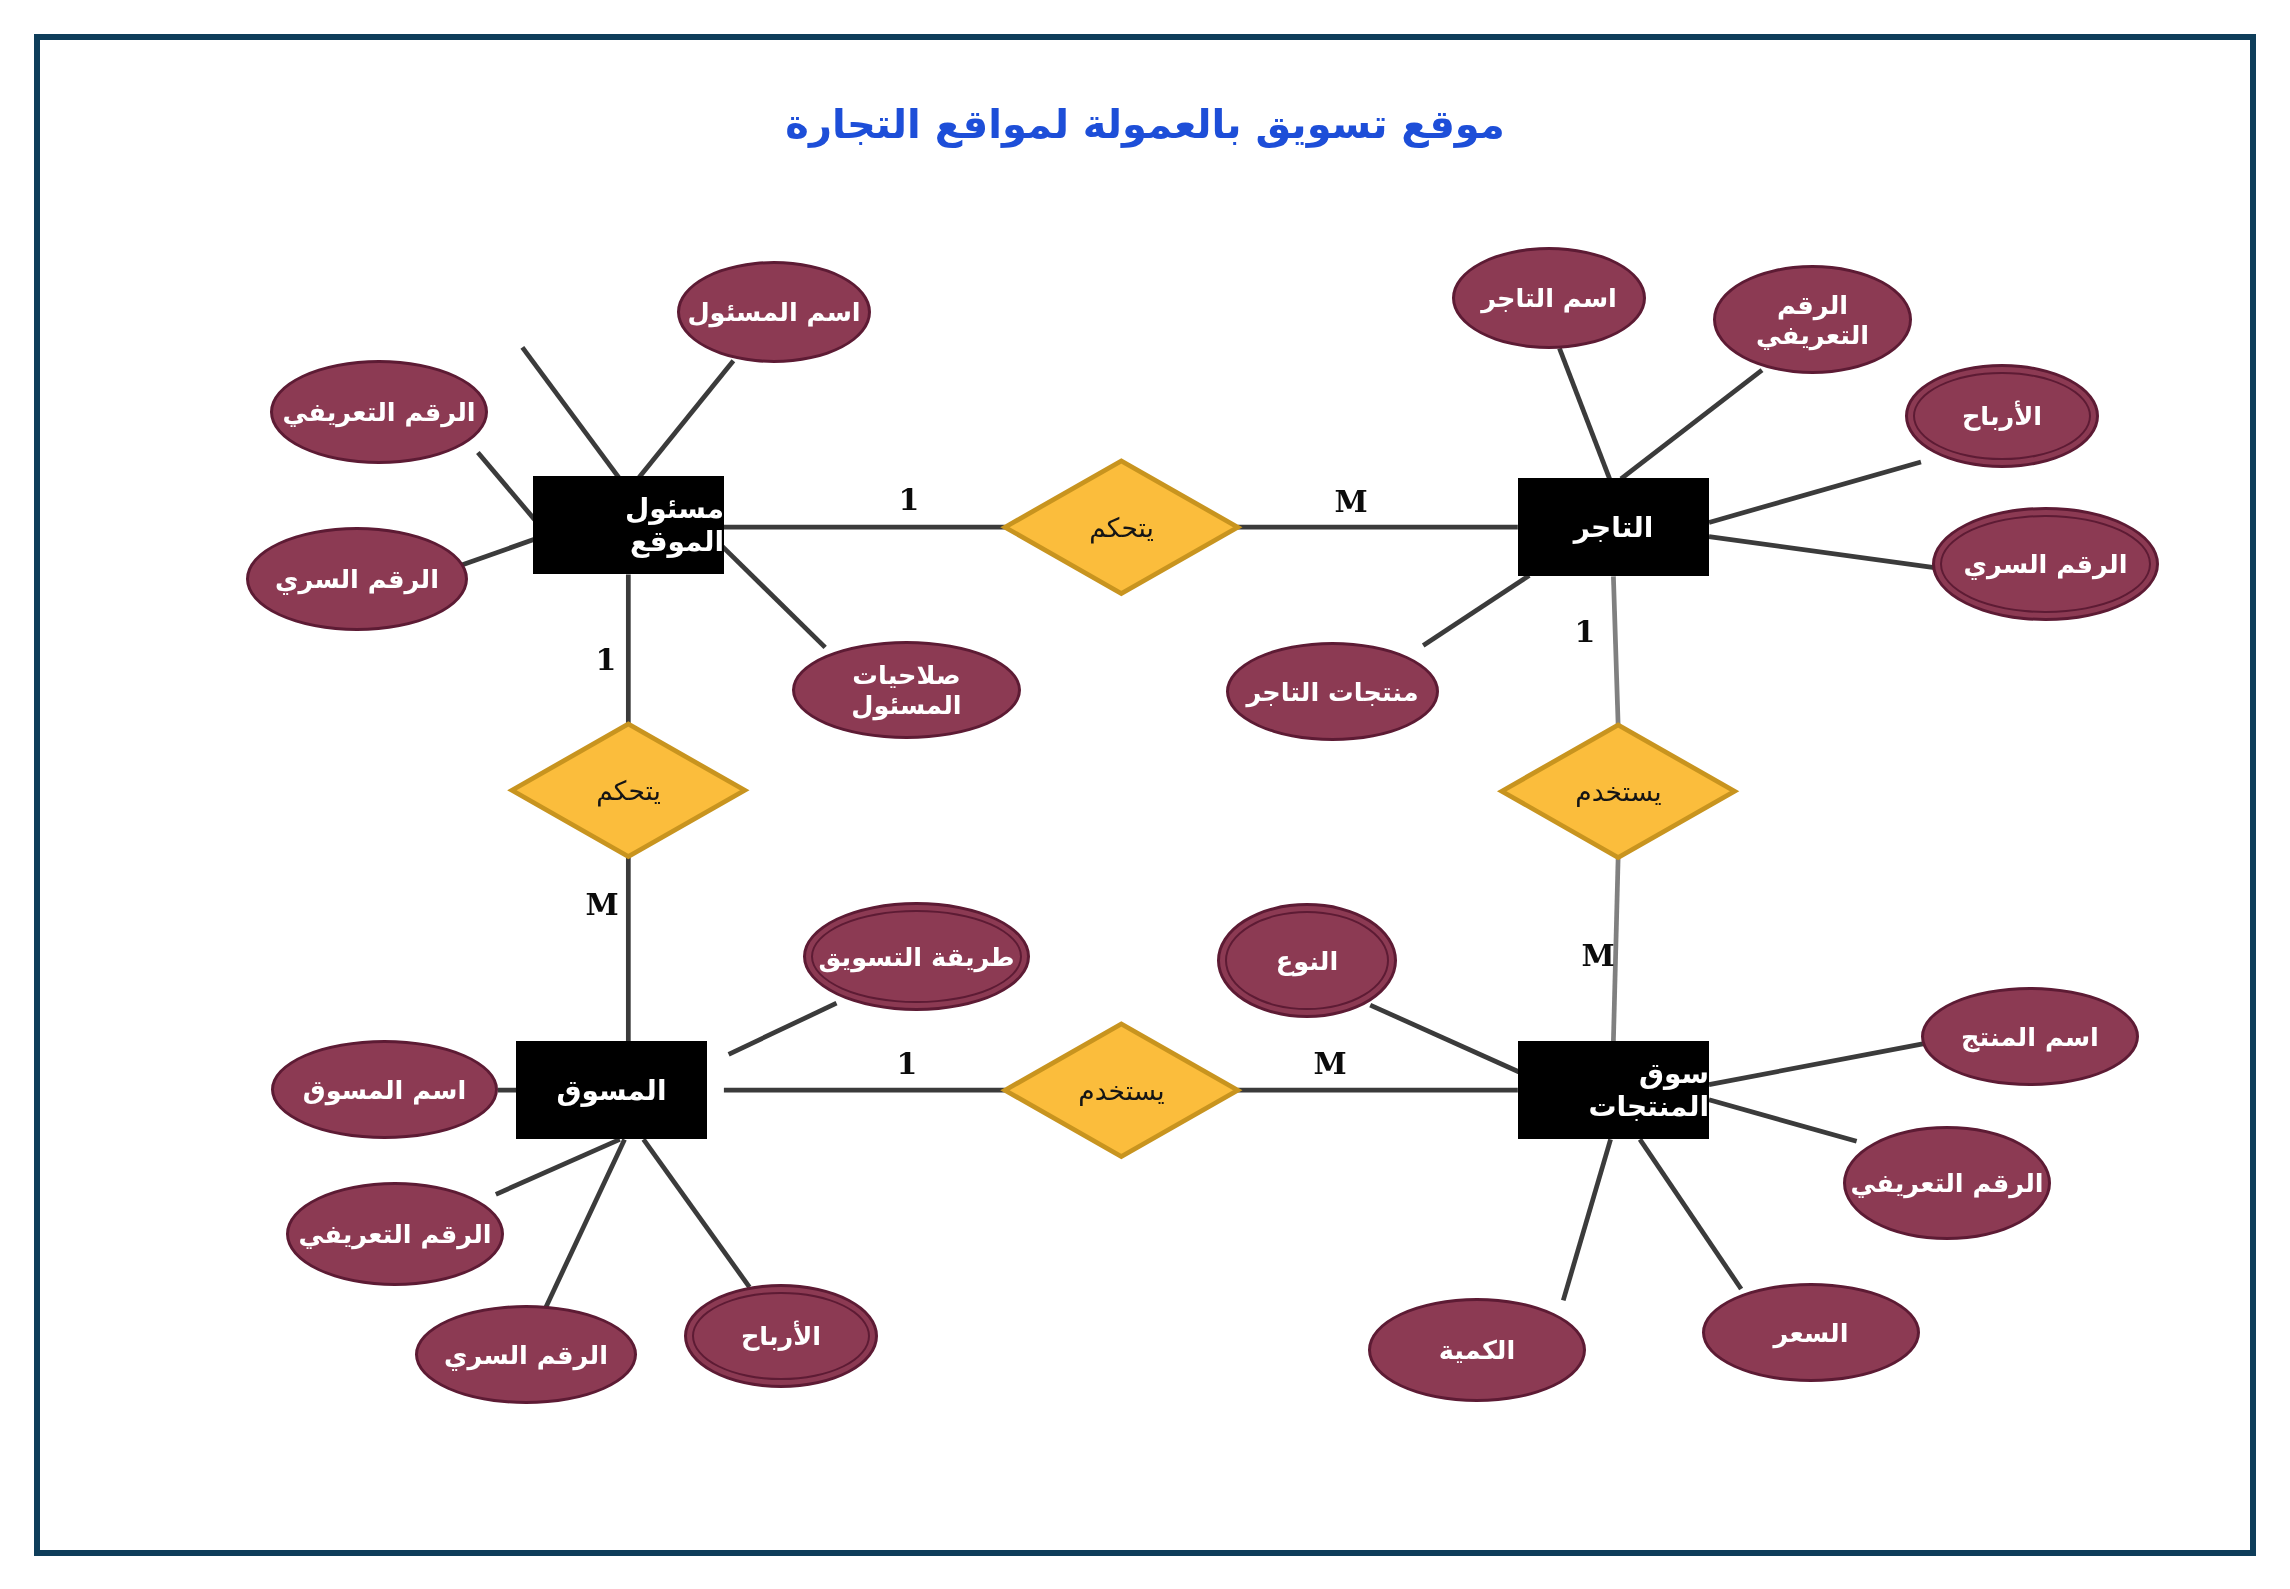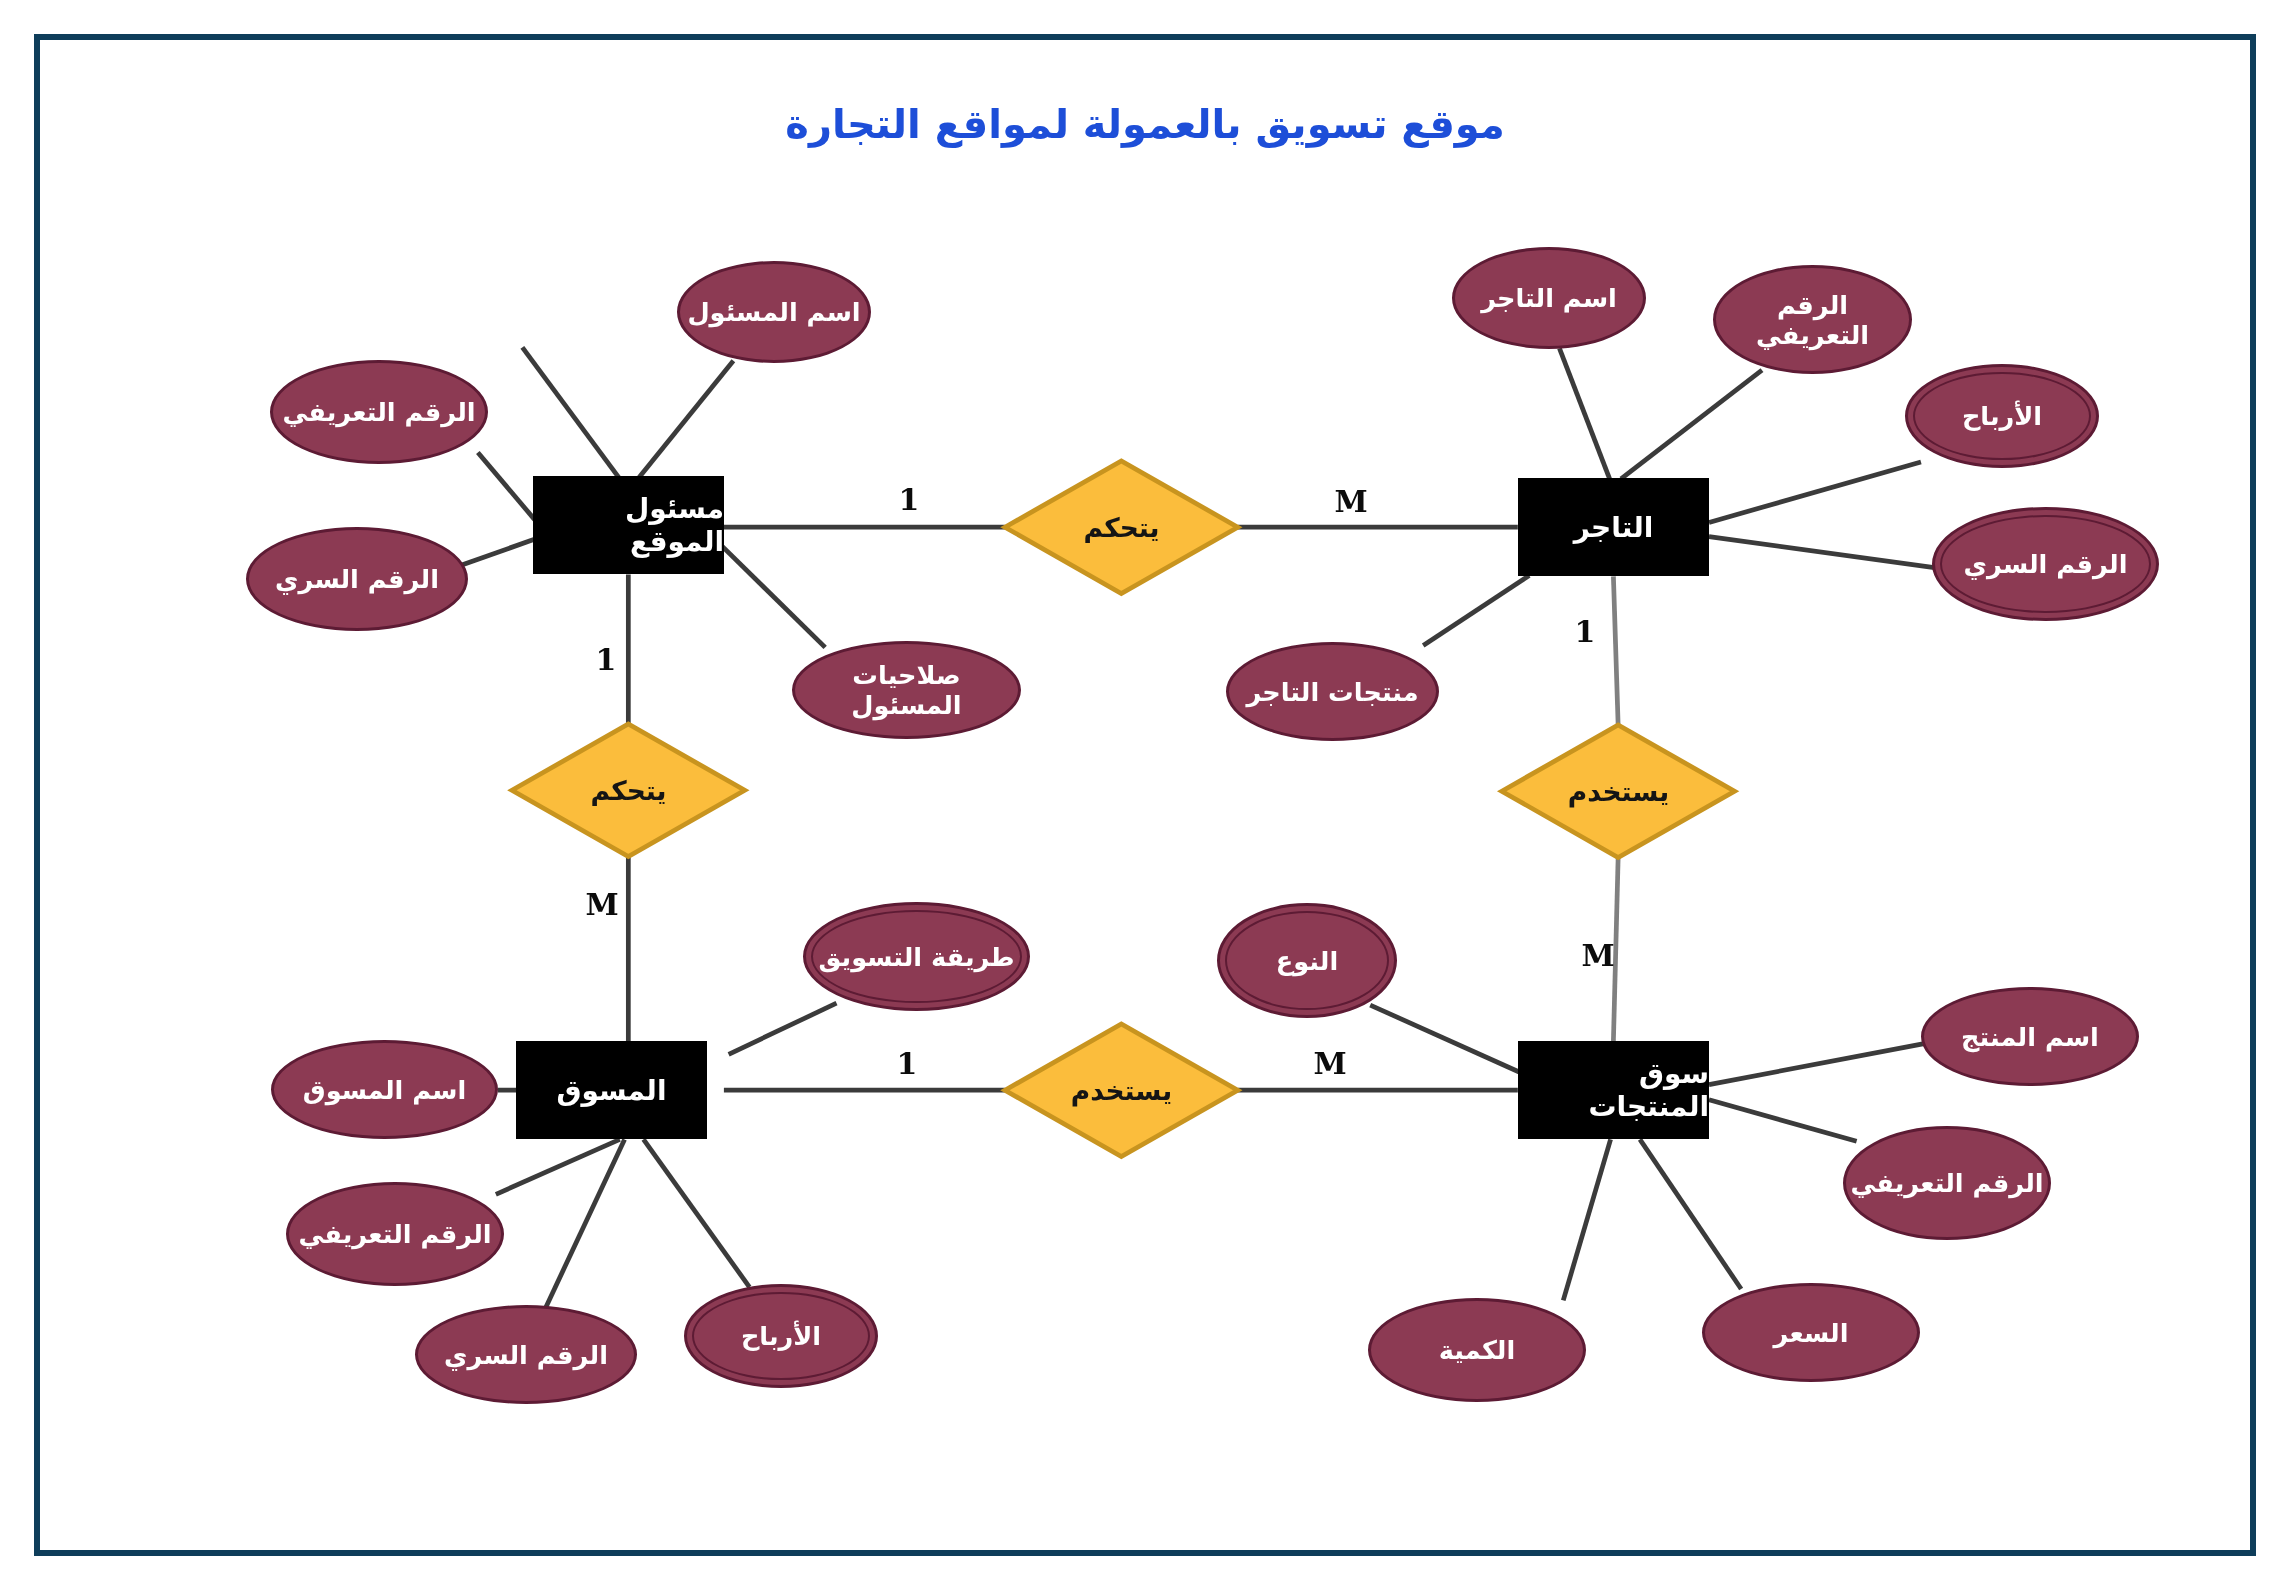--- a/index.html
+++ b/index.html
@@ -26,21 +26,21 @@
   .entity{position:absolute;background:var(--entity-fill);color:#fff;
           display:flex;align-items:center;justify-content:center;
           font-size:28px;font-weight:bold;z-index:3;}
   .attr{position:absolute;background:var(--attr-fill);color:#fff;border:3.8px solid var(--attr-border);
         border-radius:50%;display:flex;align-items:center;justify-content:center;
         font-size:25.6px;font-weight:bold;text-align:center;z-index:3;box-sizing:border-box;}
   .attr.double::before{content:"";position:absolute;inset:4.7px;border:2.8px solid var(--attr-border);
         border-radius:50%;pointer-events:none;}
   .attr.key{text-decoration-thickness:2.8px;text-underline-offset:7.6px;}
   .rel-label{position:absolute;width:227px;height:57px;line-height:57px;text-align:center;
-        color:#151515;font-size:26.5px;font-weight:bold;z-index:3;}
+        color:#151515;font-size:26.5px;font-weight:normal;z-index:3;}
   .card{position:absolute;width:38px;height:42px;line-height:42px;text-align:center;
         font-family:"DejaVu Serif","Liberation Serif",serif;font-size:30px;font-weight:bold;
         color:#0b0b0b;z-index:3;}
 </style>
 </head>
 <body>
 
 <div class="canvas">
 
   <div class="frame"></div>

